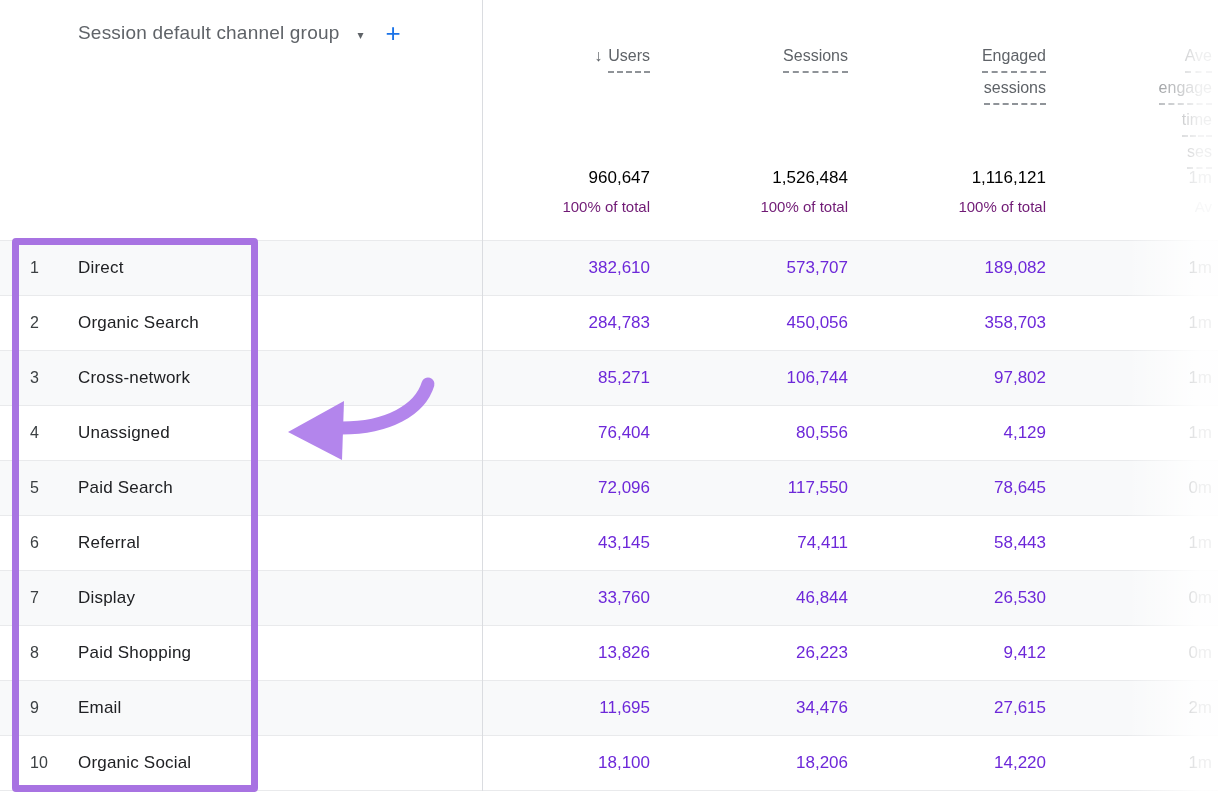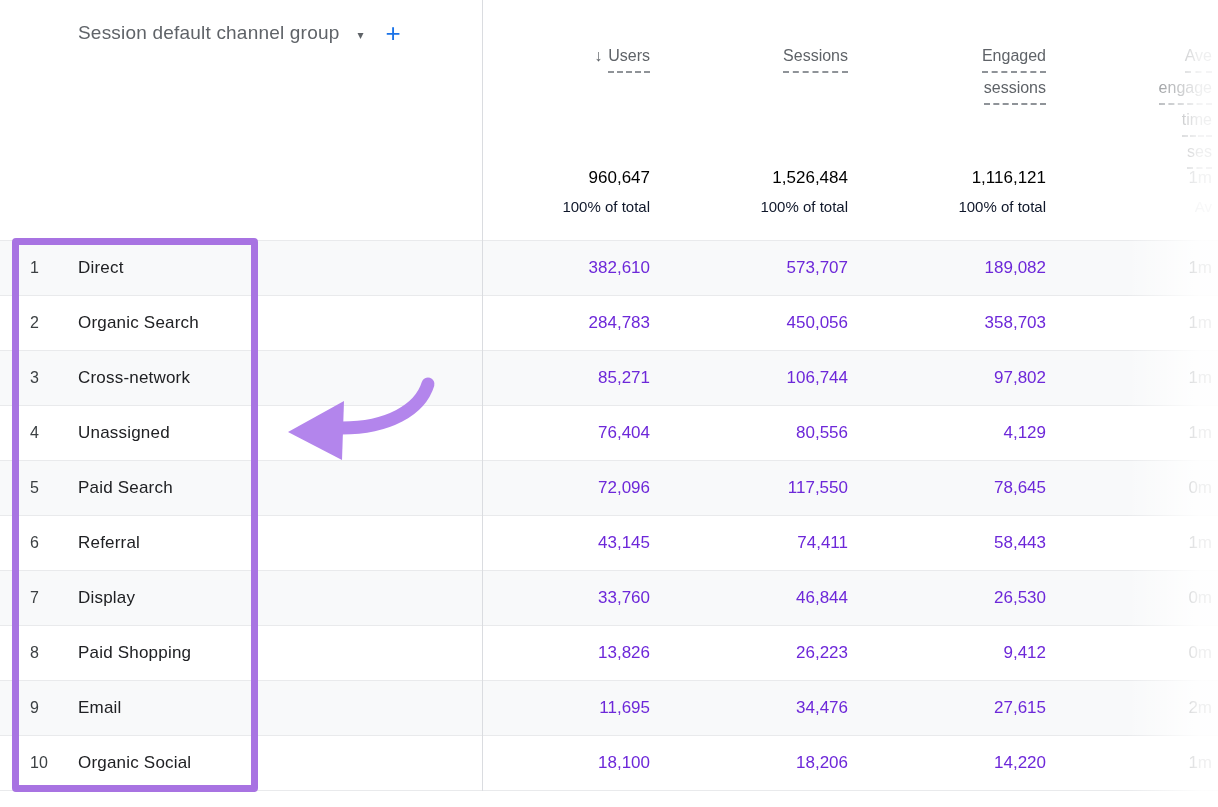--- a/index.html
+++ b/index.html
@@ -31,21 +31,21 @@
     display:inline-block; font-size:16px; color:#5f6368;
     border-bottom:2px dashed #8f9398; padding-bottom:5px; line-height:20px; cursor:pointer;
   }
   .hline { display:block; margin-bottom:5px; }
   .hline .hlabel { margin-bottom:0; }
   .sort-icon { font-size:16px; color:#5f6368; margin-right:6px; }
 
   .trow { position:absolute; top:168px; left:0; width:1218px; display:flex; align-items:flex-start; }
   .tot-num { font-size:17px; font-weight:400; color:#000000; }
   .tot-num.faded { font-weight:400; color:#80868b; }
-  .tot-sub { font-size:15px; color:#0f172a; margin-top:10px; }
+  .tot-sub { font-size:15px; color:#701a75; margin-top:10px; }
   .tot-sub.faded { color:#b6babf; }
 
   
   .rows { position:absolute; top:240px; left:0; width:1218px; border-bottom:1px solid #e9eaec; }
   .row { display:flex; align-items:center; height:55px; border-top:1px solid #e9eaec; background:#fff; }
   .row:nth-child(odd) { background:#f8f9fa; }
   .rank { width:48px; font-size:16px; color:#3c4043; }
   .chan { font-size:17px; font-weight:400; color:#202124; letter-spacing:.2px; }
   .val  { font-size:17px; color:#6d28d9; }
   .val.avg { color:#5f6368; }

